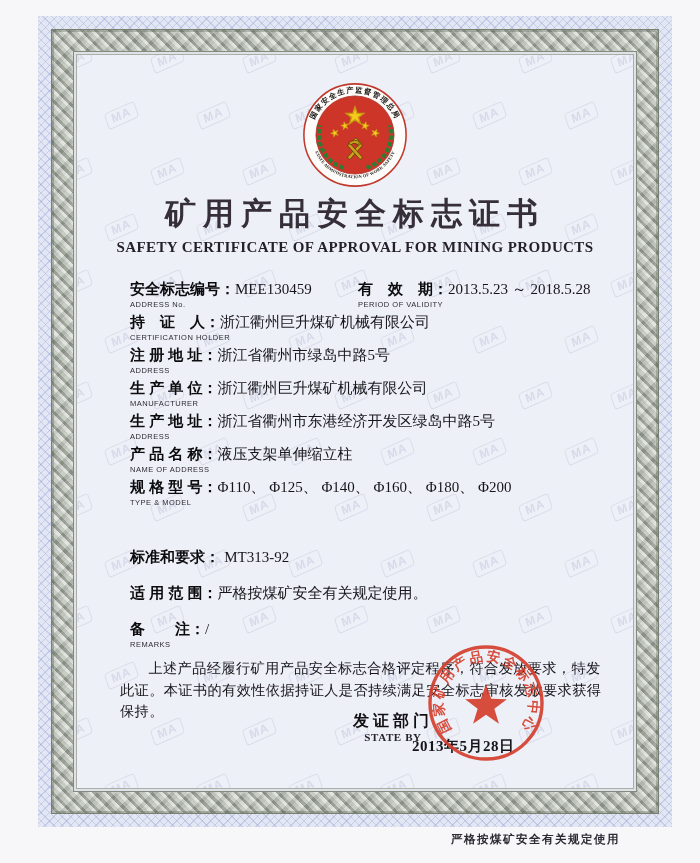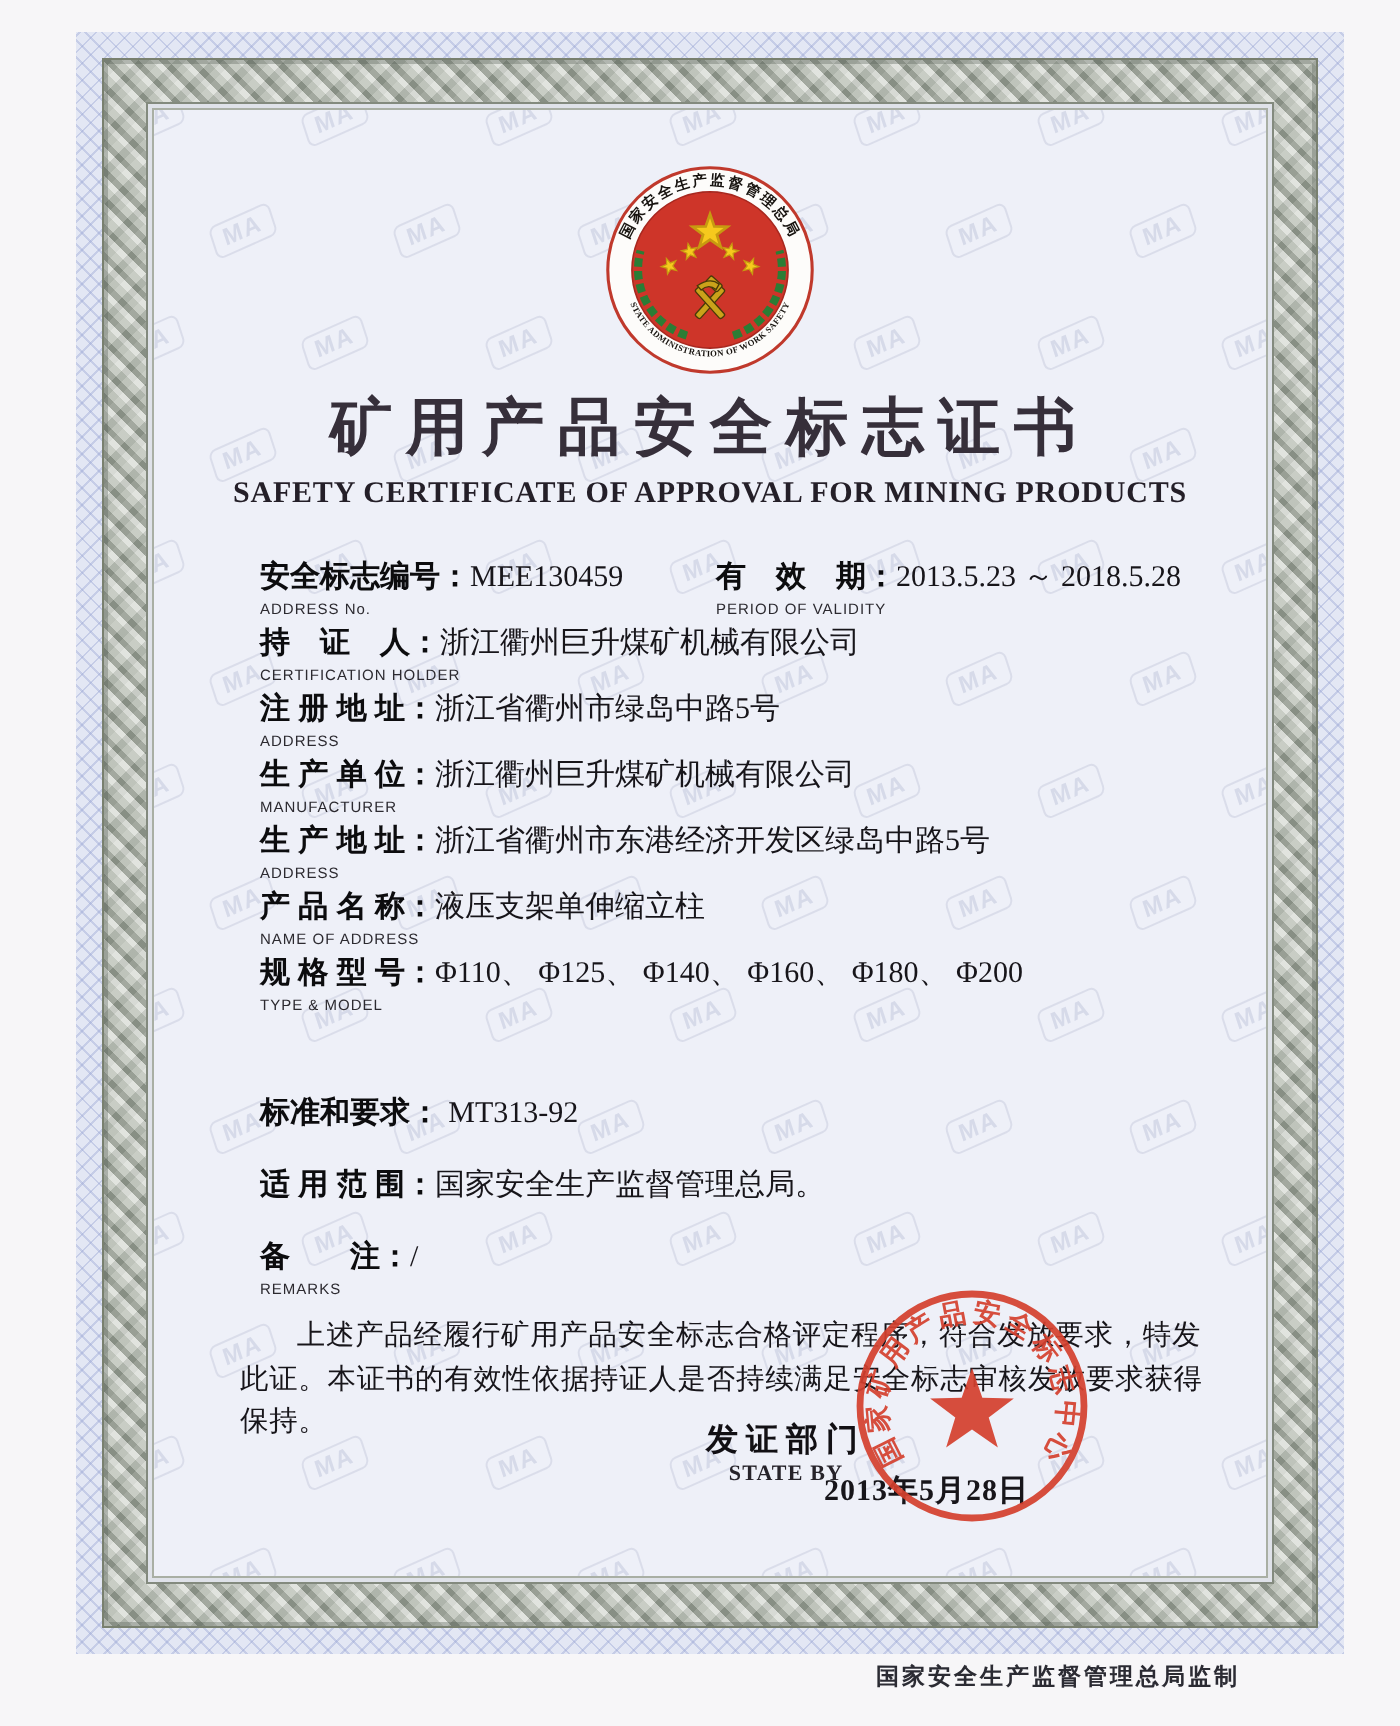--- a/index.html
+++ b/index.html
@@ -303,21 +303,21 @@
 
               <div class="std-group">
                 <div class="row row-std">
                   <div class="zh">
                     <span class="lbl">标准和要求：</span>&nbsp;<span class="val">MT313-92</span>
                   </div>
                 </div>
 
                 <div class="row row-std">
                   <div class="zh">
-                    <span class="lbl">适 用 范 围：</span><span class="val">国家安全生产监督管理总局。</span>
+                    <span class="lbl">适 用 范 围：</span><span class="val">严格按煤矿安全有关规定使用。</span>
                   </div>
                 </div>
 
                 <div class="row row-std">
                   <div class="zh">
                     <span class="lbl">备　　注：</span><span class="val">/</span>
                   </div>
                   <div class="en">REMARKS</div>
                 </div>
               </div>
@@ -342,15 +342,15 @@
       <path id="seal-arc" d="M -34 27 A 43 43 0 1 1 34 27" fill="none"></path>
       <polygon id="seal-star" points="0,-1 0.235,-0.324 0.951,-0.309 0.38,0.124 0.588,0.809 0,0.4 -0.588,0.809 -0.38,0.124 -0.951,-0.309 -0.235,-0.324"></polygon>
     </defs>
     <circle cx="0" cy="0" r="56" fill="none" stroke="#d5402e" stroke-width="3.4"></circle>
     <use href="#seal-star" transform="translate(0,3) scale(22)" fill="#d5402e"></use>
     <text font-family="Liberation Serif, serif" font-size="13.5" font-weight="bold" fill="#d5402e" letter-spacing="2.4">
       <textPath href="#seal-arc" startOffset="50%" text-anchor="middle">国家矿用产品安全标志中心</textPath>
     </text>
   </svg>
 
-  <div class="publisher">国家安全生产监督管理总局监制</div>
+  <div class="publisher">严格按煤矿安全有关规定使用</div>
 
 </div>
 
 </body></html>

